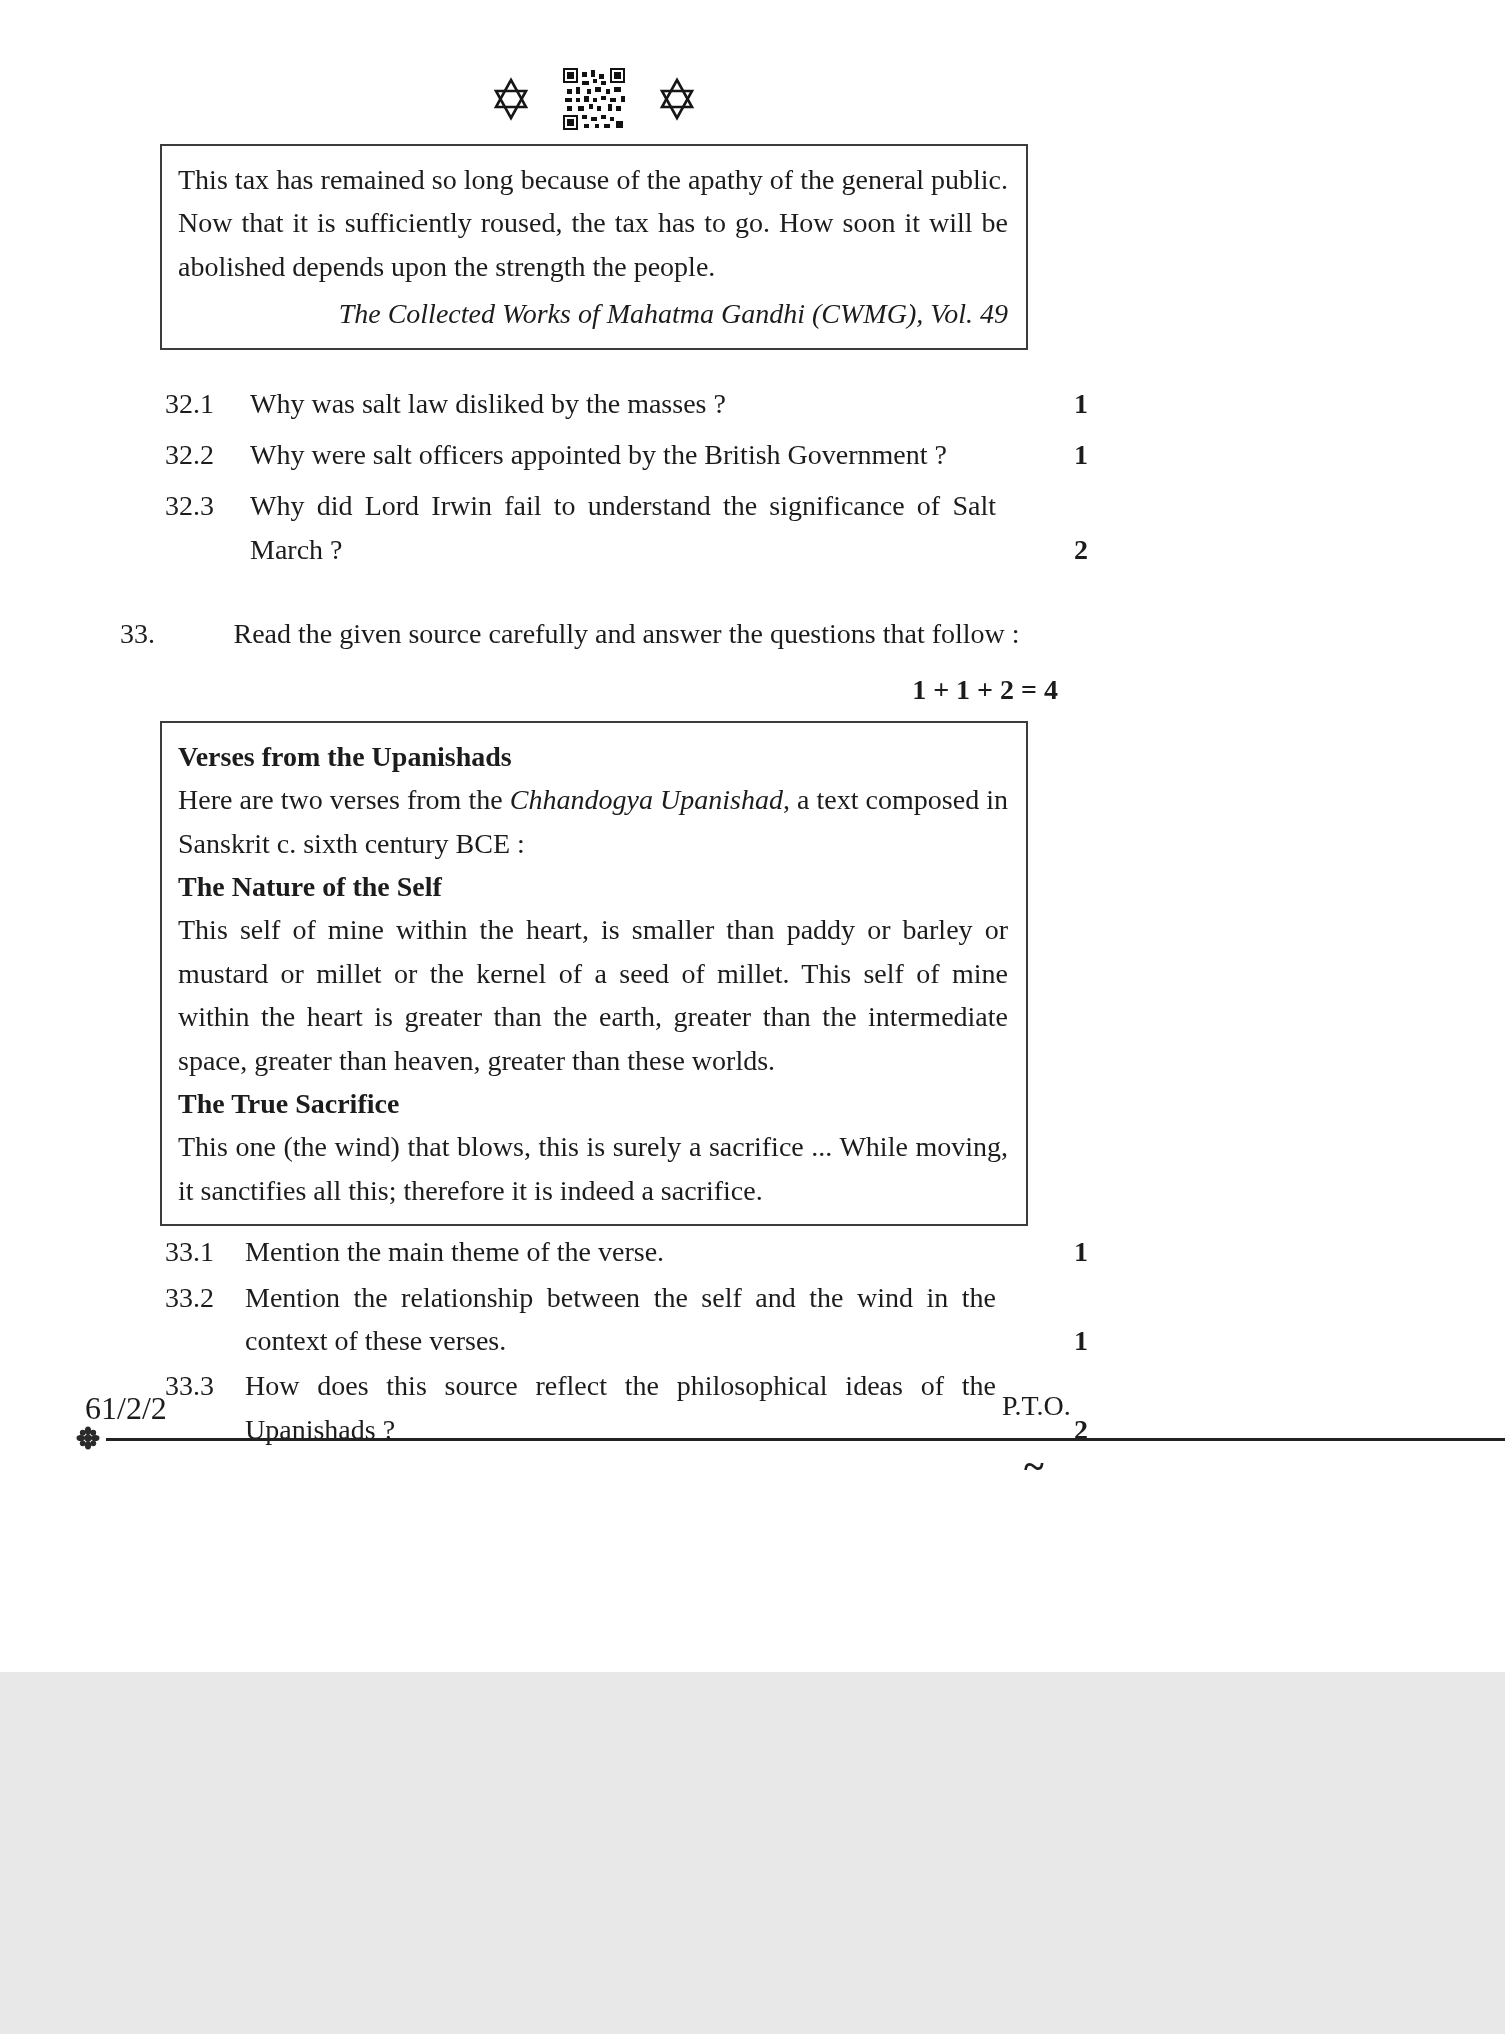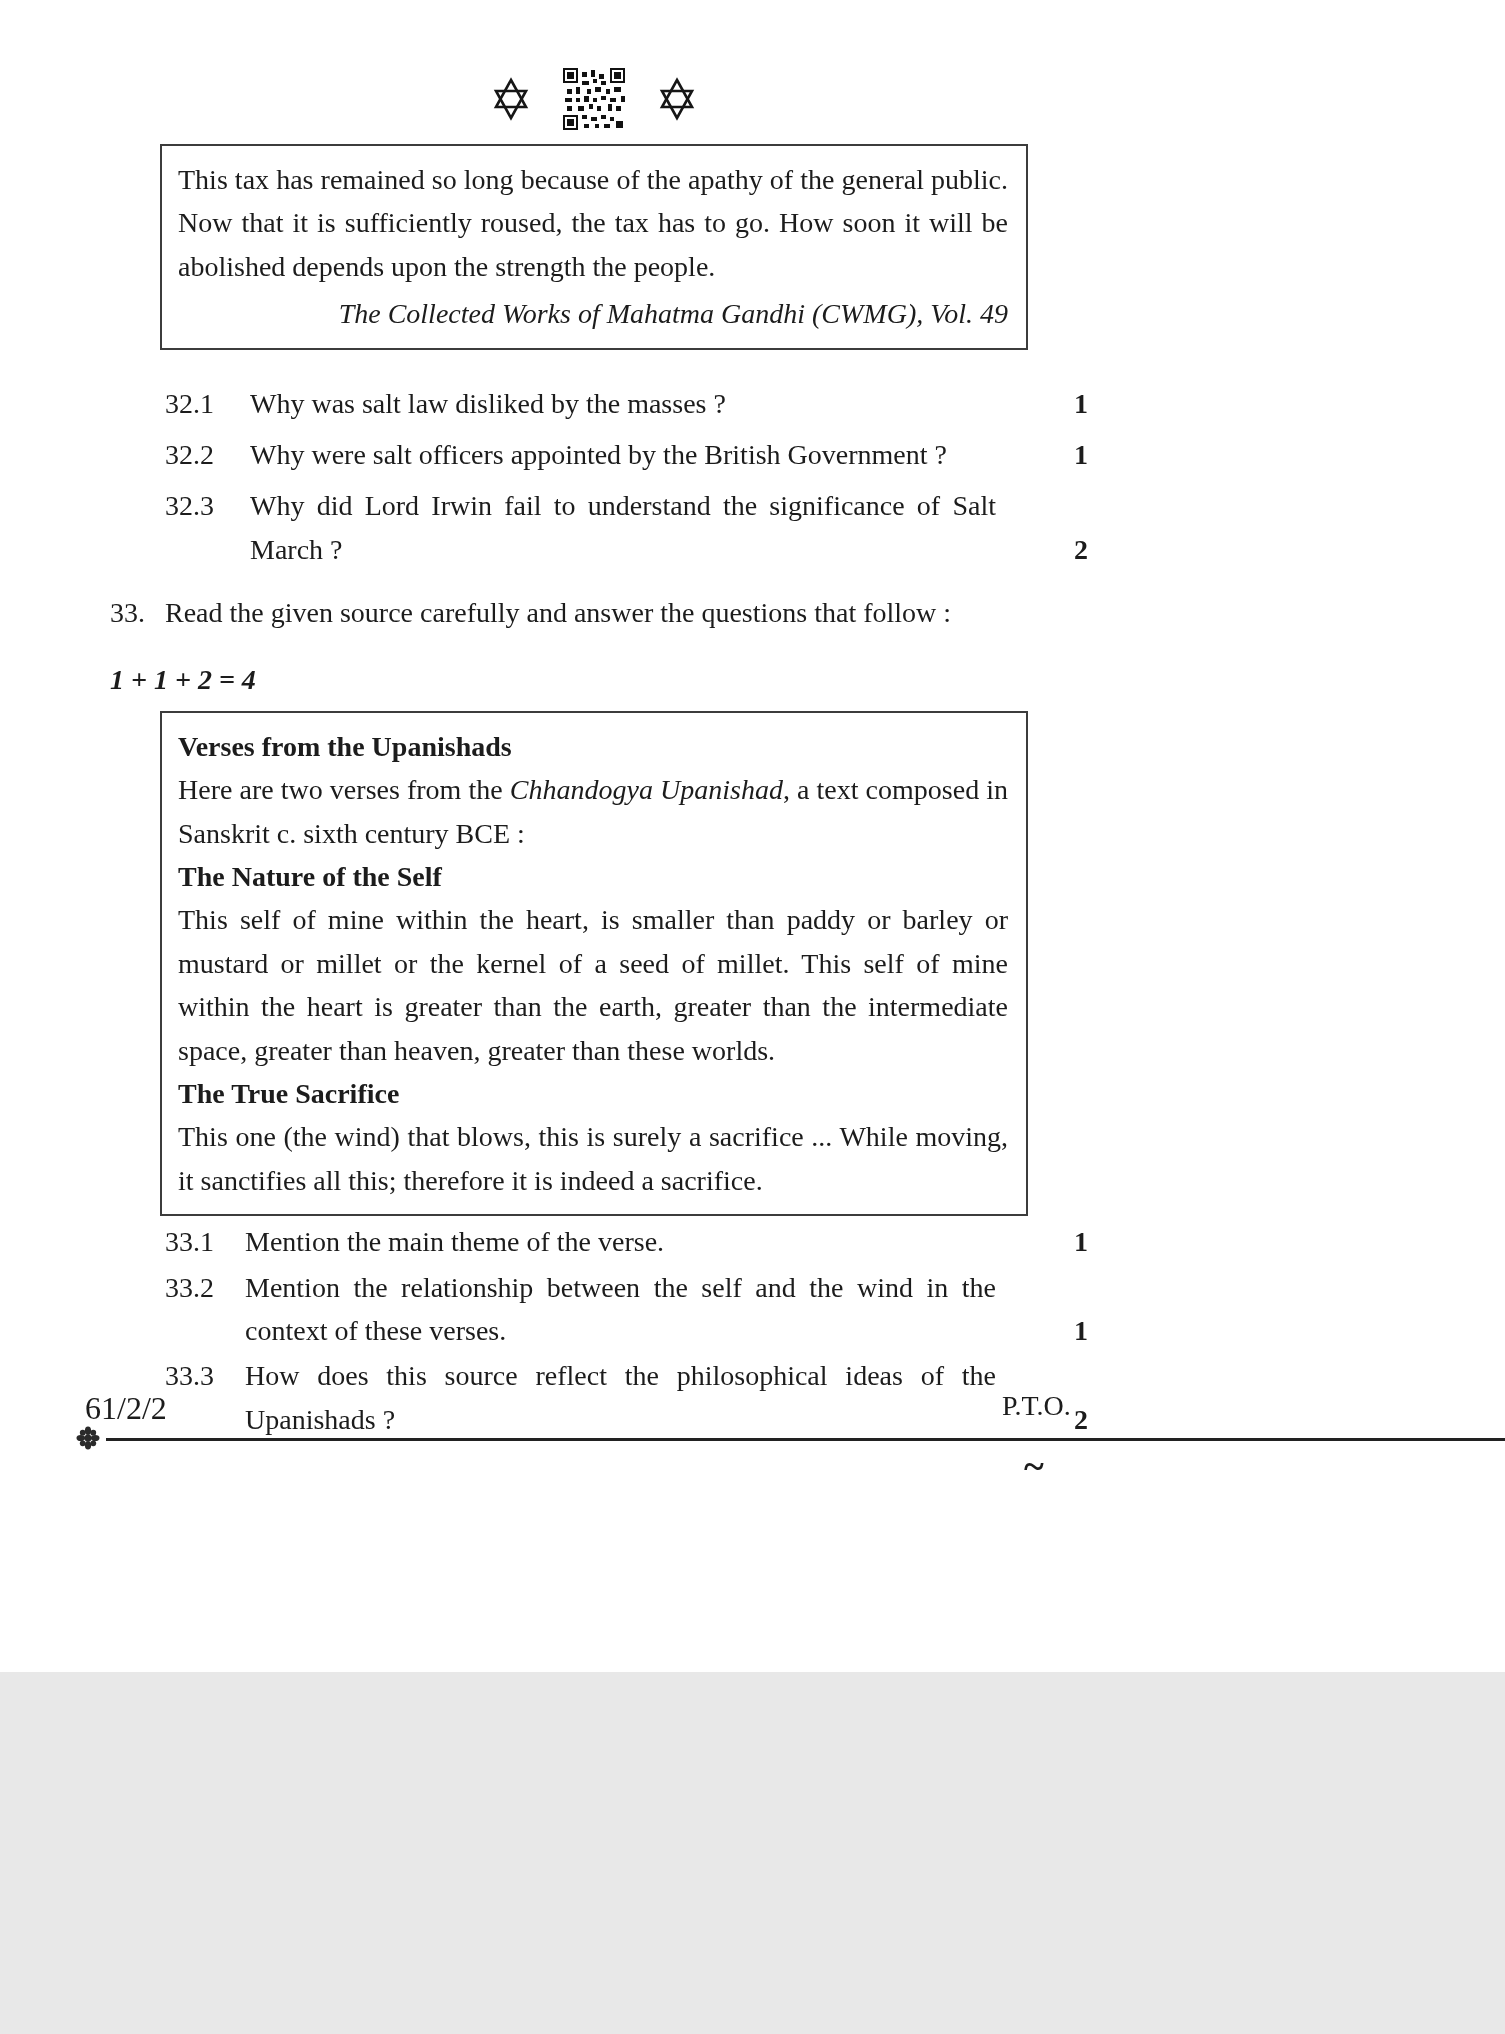--- a/index.html
+++ b/index.html
@@ -32,23 +32,24 @@
   .qblock { margin-top:32px; }
   .qrow {
     display:grid; grid-template-columns:85px 1fr 50px;
     margin-left:55px; margin-top:8px;
   }
   .qrow .qtext { text-align:justify; padding-right:42px; }
   .qrow .qmarks { font-weight:bold; text-align:right; align-self:end; }
 
   .q33-intro {
     display:grid; grid-template-columns:55px 1fr;
-    margin-top:20px;
-  }
-  .marks-total { padding-right:30px; font-weight:bold; margin-top:23px;font-style:italic; }
+    margin-top:41px;
+    text-align:center;
+  }
+  .marks-total { text-align:right; padding-right:30px; font-weight:bold; margin-top:12px; }
 
   .source-box { margin-top:10px; }
   .source-title, .source-heading { font-weight:bold; }
   .source-para { text-align:justify; }
 
   .subrows { margin-top:4px; }
   .subrow {
     display:grid; grid-template-columns:80px 1fr 50px;
     margin-left:55px; margin-top:2px;
   }

